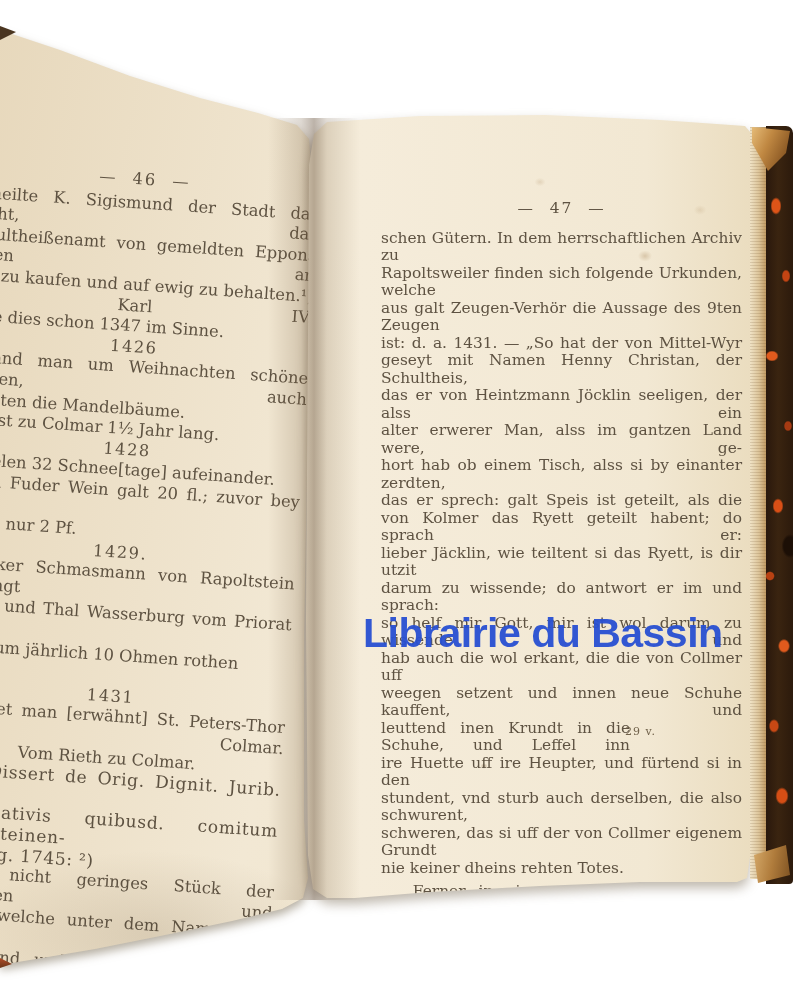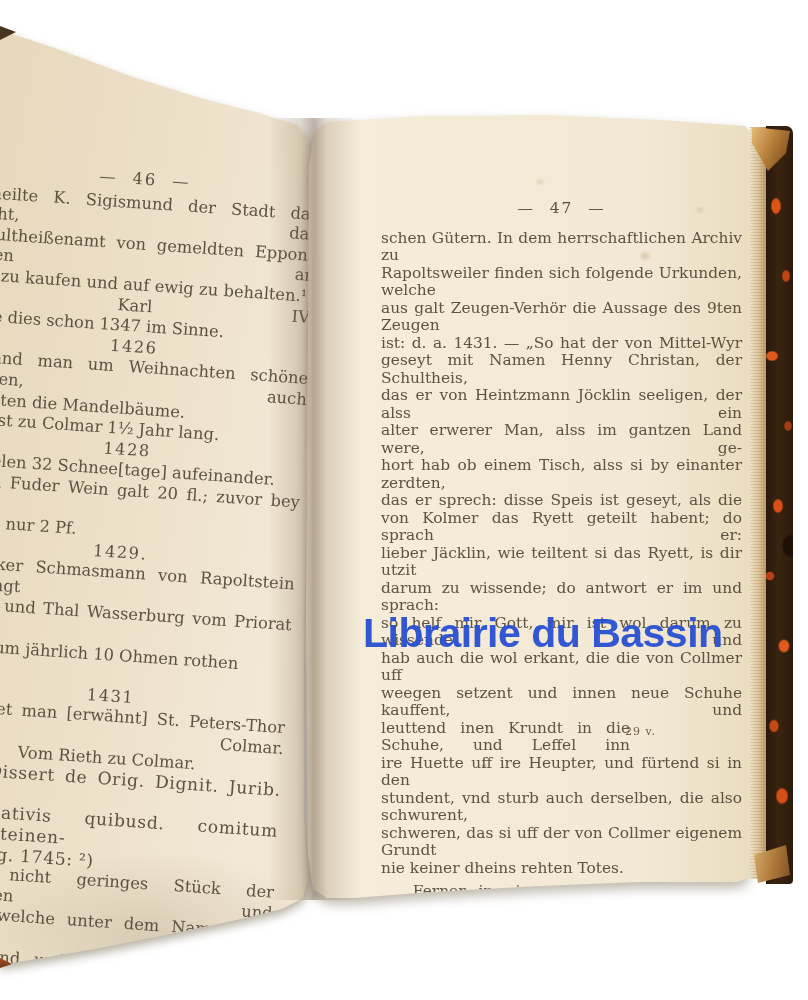--- a/index.html
+++ b/index.html
@@ -142,21 +142,21 @@
         <div class="page-num">— 47 —</div>
         <div>
             <div class="tl j">schen Gütern.  In dem herrschaftlichen Archiv zu</div>
             <div class="tl j">Rapoltsweiler finden sich folgende Urkunden, welche</div>
             <div class="tl j">aus galt Zeugen-Verhör die Aussage des 9ten Zeugen</div>
             <div class="tl j">ist: d. a. 1431. — „So hat der von Mittel-Wyr</div>
             <div class="tl j">geseyt mit Namen Henny Christan, der Schultheis,</div>
             <div class="tl j">das er von Heintzmann Jöcklin seeligen, der alss ein</div>
             <div class="tl j">alter erwerer Man, alss im gantzen Land were, ge-</div>
             <div class="tl j">hort hab ob einem Tisch, alss si by einanter zerdten,</div>
-            <div class="tl j">das er sprech: disse Speis ist geseyt, als die</div>
+            <div class="tl j">das er sprech: galt Speis ist geteilt, als die</div>
             <div class="tl j">von Kolmer das Ryett geteilt habent; do sprach er:</div>
             <div class="tl j">lieber Jäcklin, wie teiltent si das Ryett, is dir utzit</div>
             <div class="tl j">darum zu wissende; do antwort er im und sprach:</div>
             <div class="tl j">so helf mir Gott, mir ist wol darum zu wissende und</div>
             <div class="tl j">hab auch die wol erkant, die die von Collmer uff</div>
             <div class="tl j">weegen setzent und innen neue Schuhe kauffent, und</div>
             <div class="tl j pr">leuttend inen Krundt in die Schuhe, und Leffel inn<span class="mnote">29 v.</span></div>
             <div class="tl j">ire Huette uff ire Heupter,  und fürtend si in den</div>
             <div class="tl j">stundent, vnd sturb auch derselben, die also schwurent,</div>
             <div class="tl j">schweren, das si uff der von Collmer eigenem Grundt</div>

